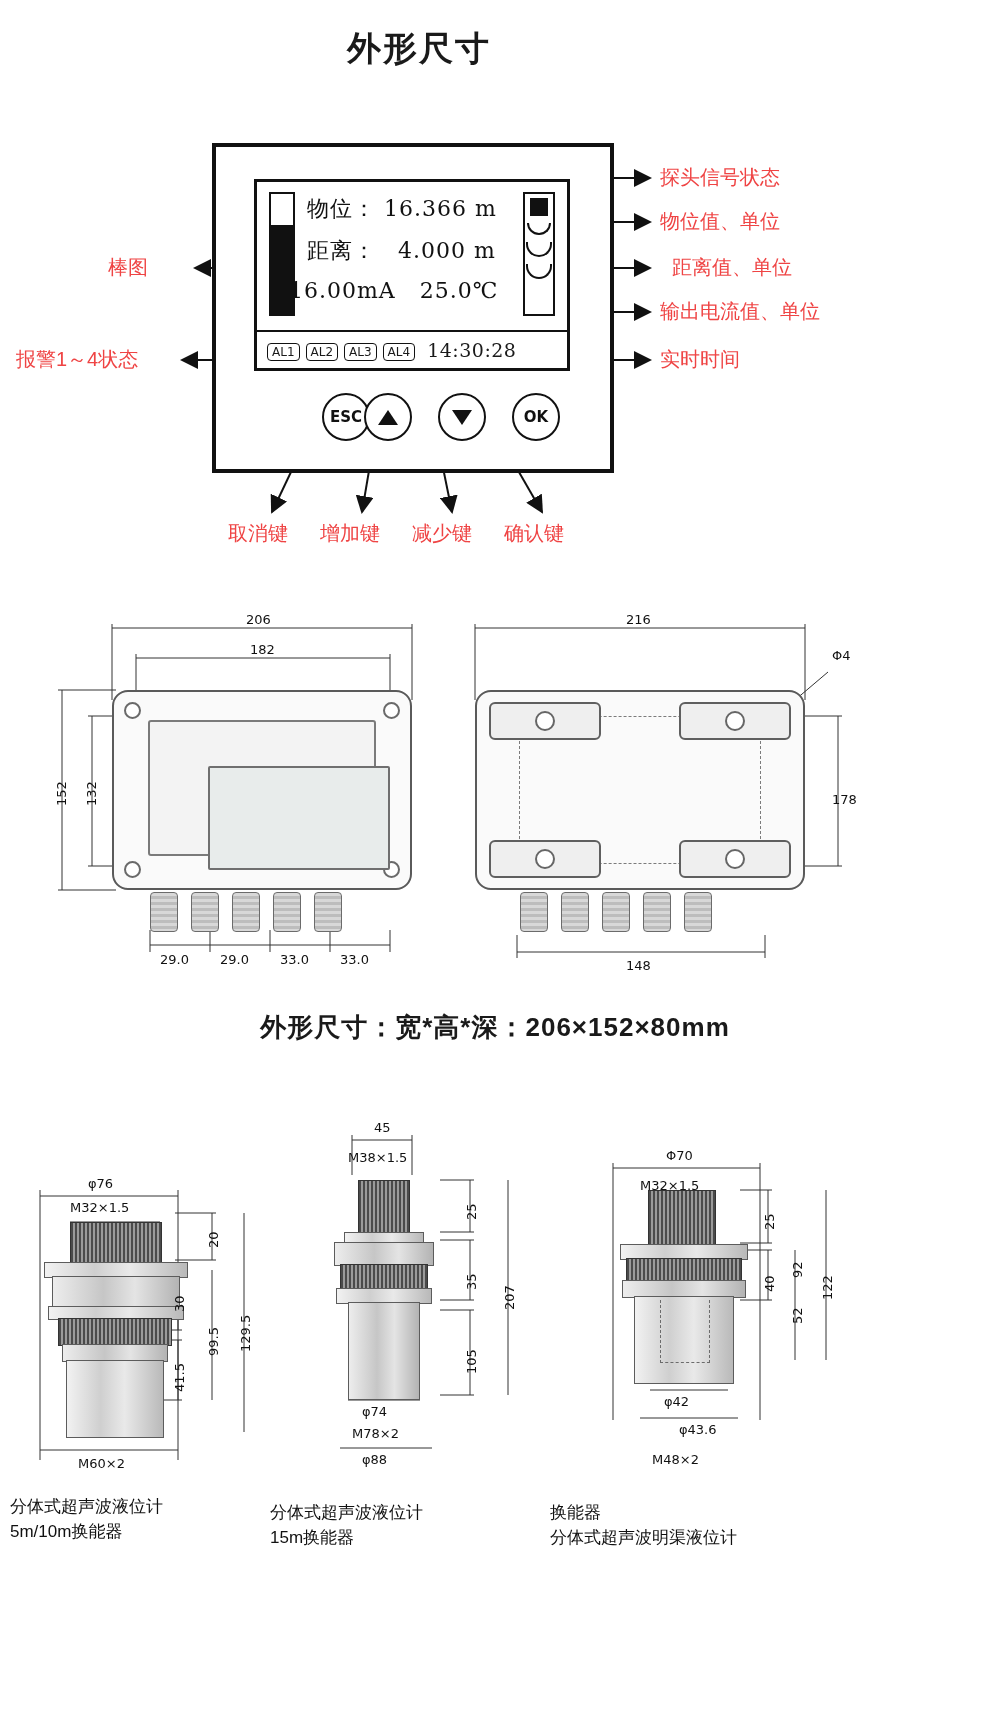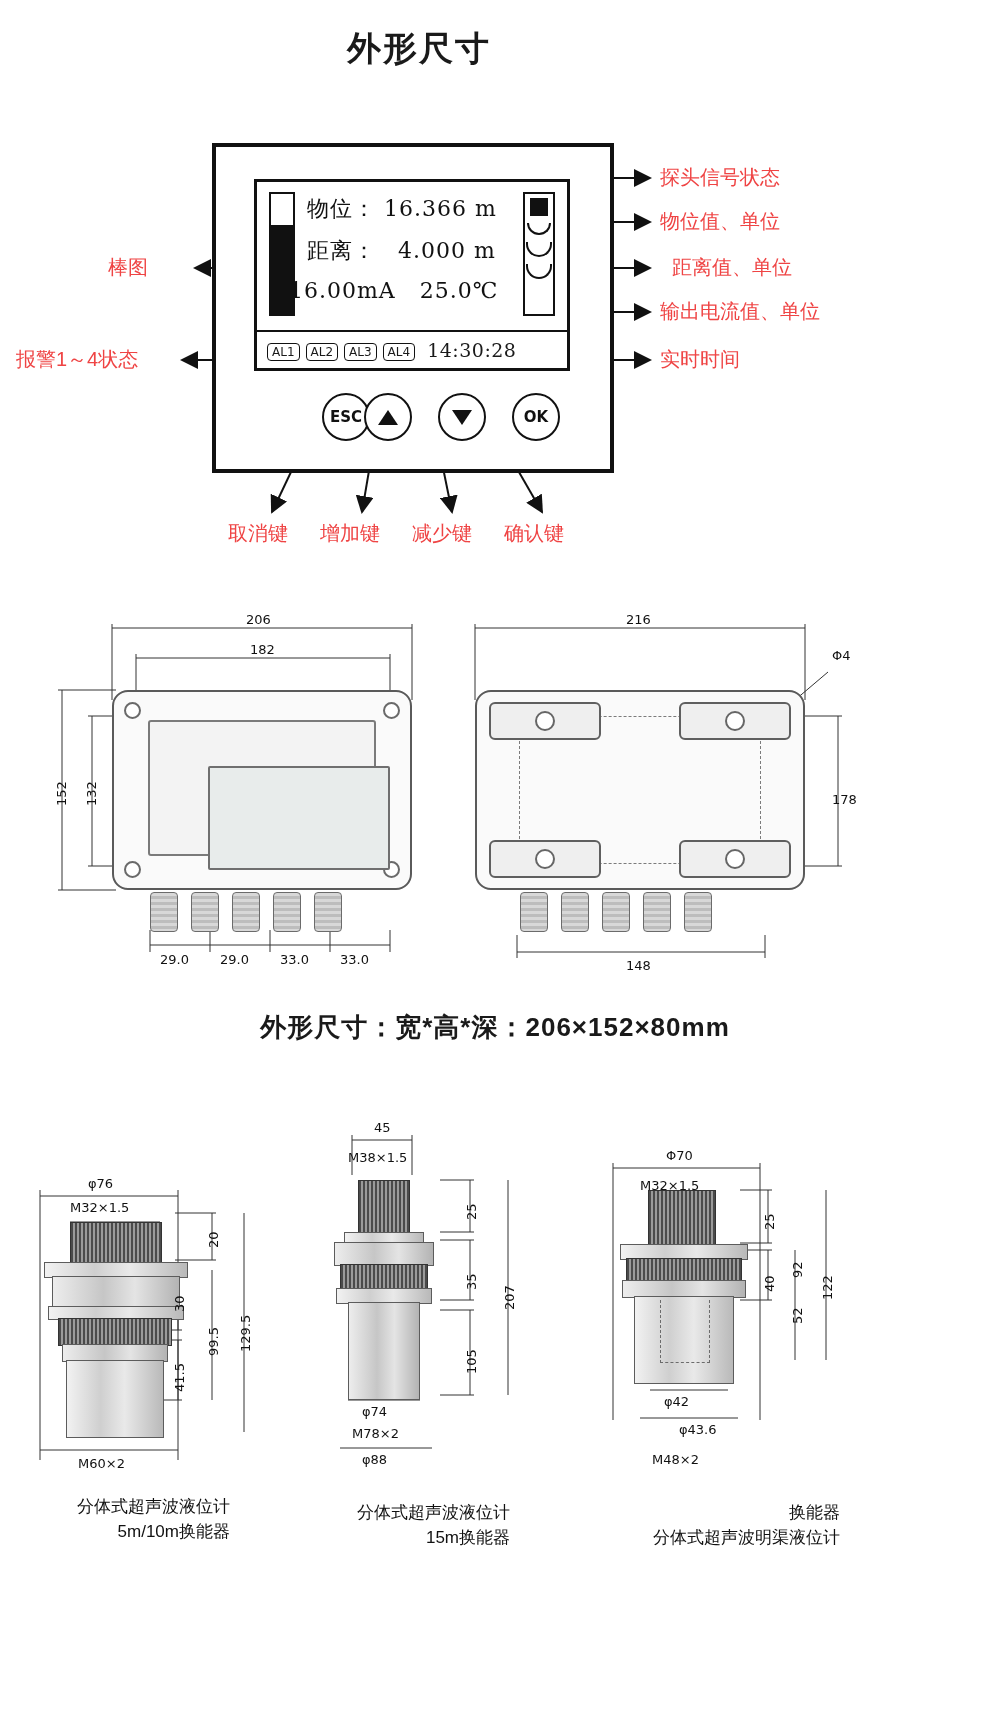--- a/index.html
+++ b/index.html
@@ -128,21 +128,21 @@
   .back-dash{
     position:absolute;left:42px;top:24px;right:42px;bottom:24px;
     border:1.5px dashed #7b7b7b;
   }
   .bracket{
     position:absolute;width:108px;height:34px;border:2px solid #5f5f5f;border-radius:6px;background:#efefef;
   }
   .bscrew{position:absolute;width:16px;height:16px;border:2px solid #666;border-radius:50%;background:#fff;}
 
   
-  .td-cap{position:absolute;text-align:right;font-size:17px;line-height:25px;color:#111;}
+  .td-cap{position:absolute;text-align:left;font-size:17px;line-height:25px;color:#111;}
 
   .tdbody{position:absolute;}
   .knurl{
     background:repeating-linear-gradient(to right,#4a4a4a 0 2px,#9a9a9a 2px 4px);
     border:1.5px solid #333;
   }
   .metal{
     background:linear-gradient(to right,#f2f2f2 0%,#cfcfcf 35%,#e9e9e9 60%,#b9b9b9 100%);
     border:1.5px solid #5c5c5c;
   }

